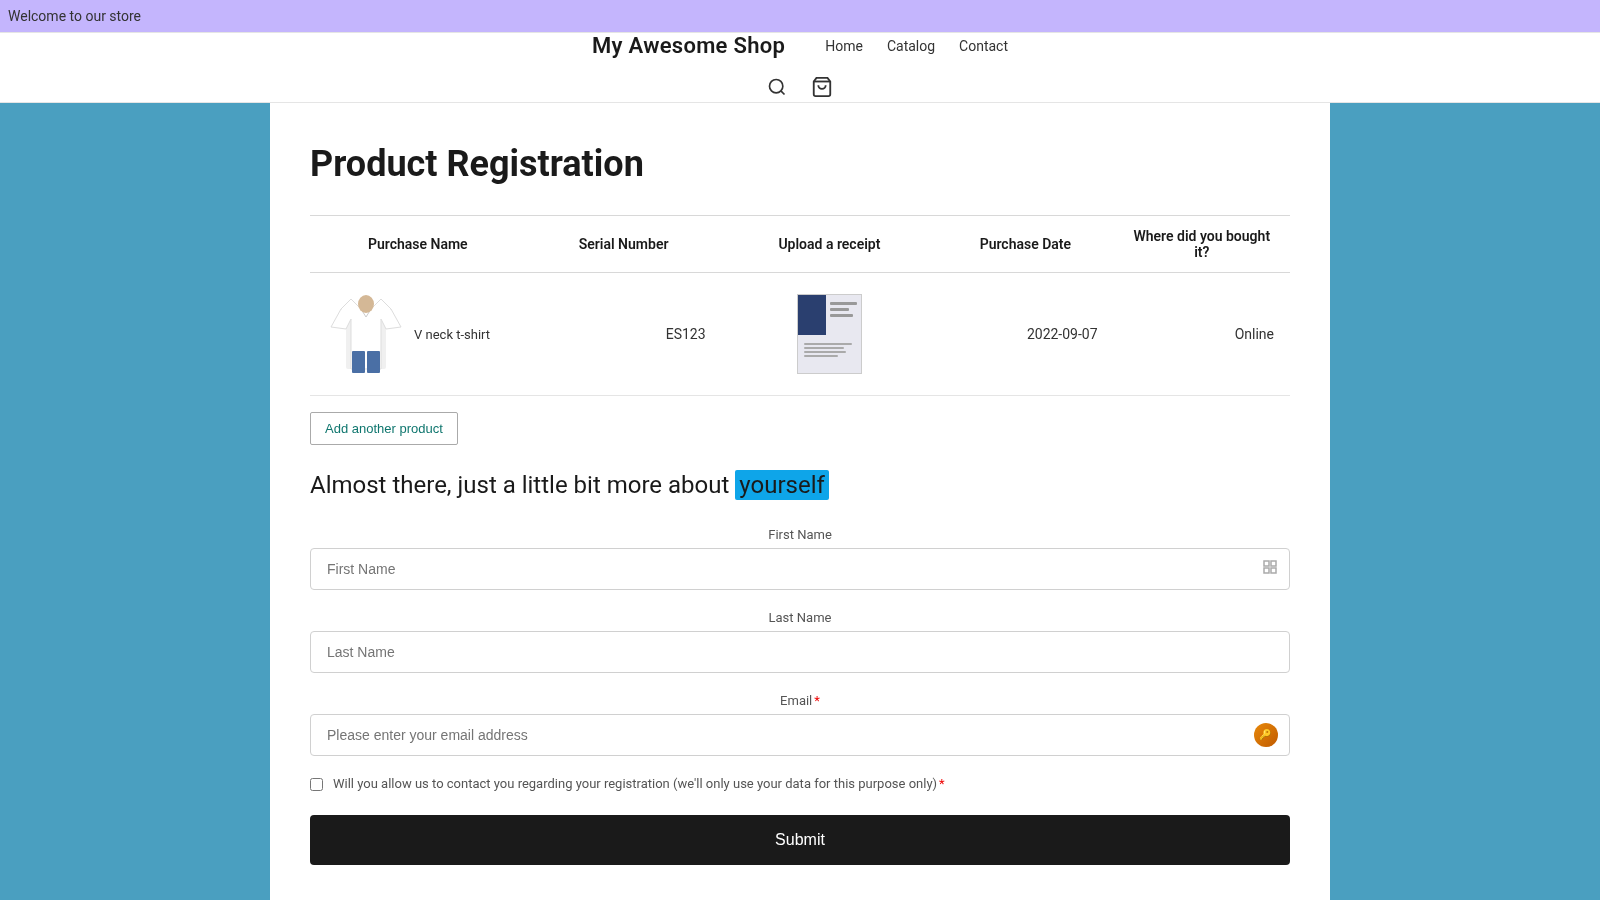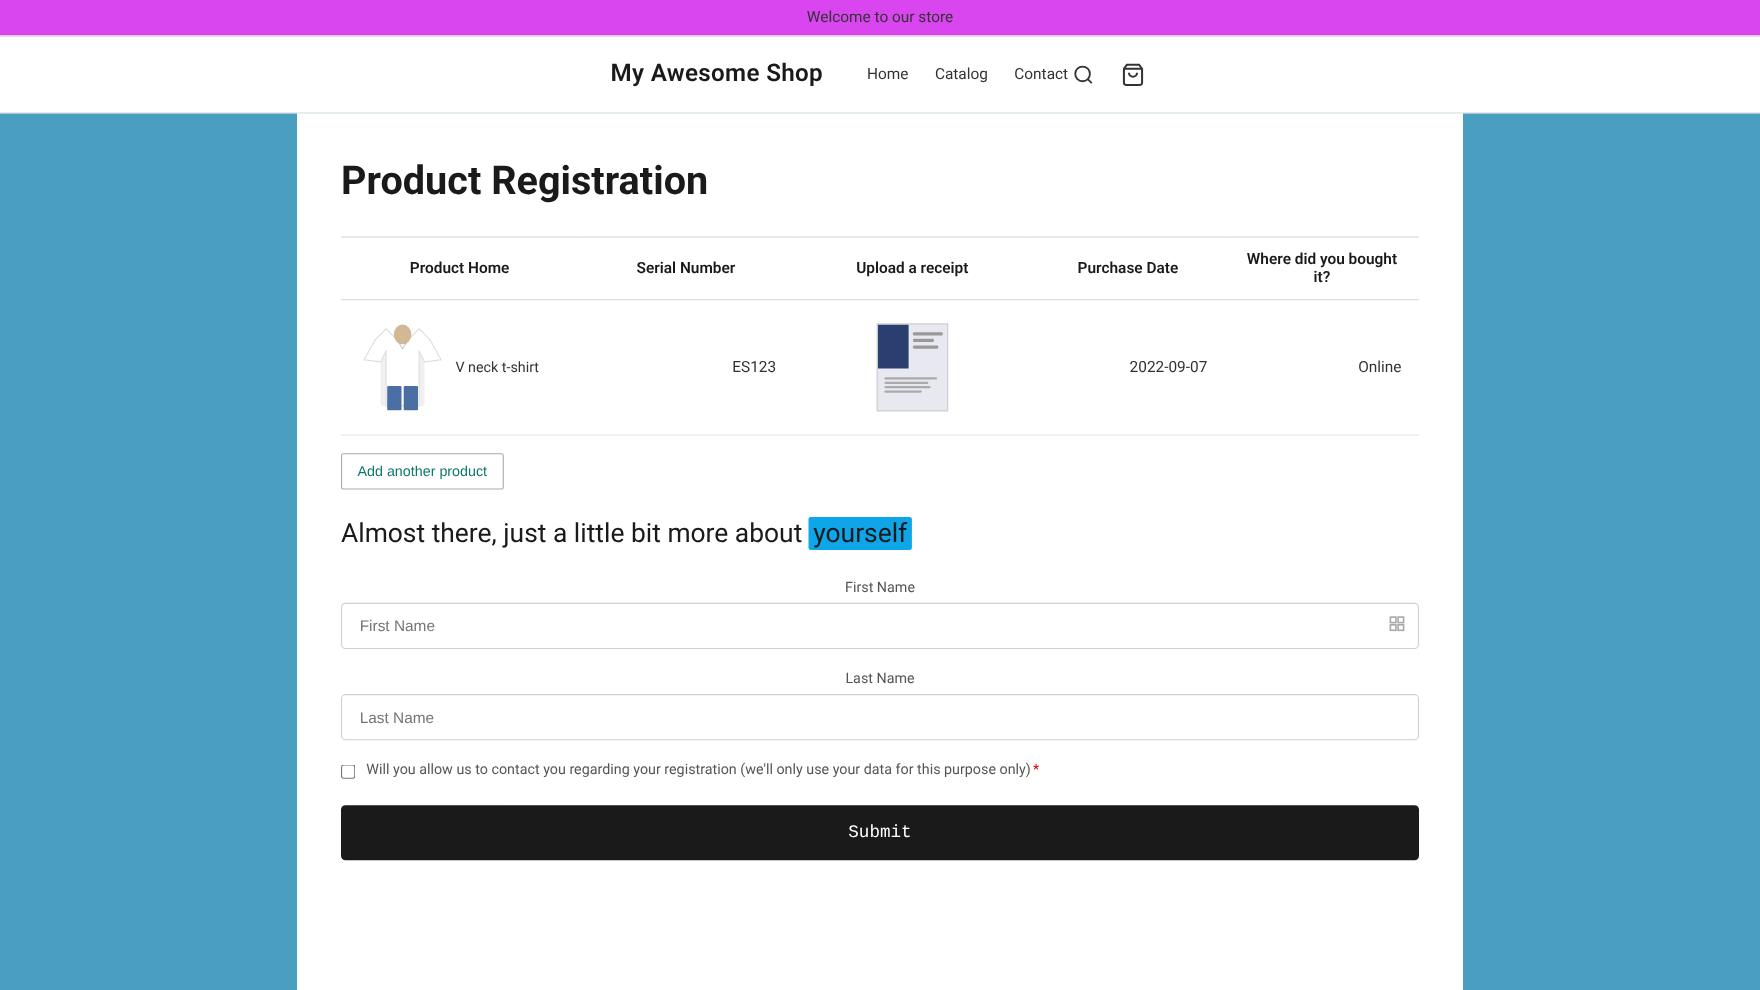--- a/index.html
+++ b/index.html
@@ -5,36 +5,37 @@
     * { box-sizing: border-box; margin: 0; padding: 0; }
 
     body {
       font-family: -apple-system, BlinkMacSystemFont, 'Segoe UI', Roboto, sans-serif;
       background-color: #4a9fc0;
       min-height: 900px;
       color: #333;
     }
 
     .announcement-bar {
-      background-color: #d946ef;
+      background-color: #c4b5fd;
       border-bottom: 1px solid #e5e5e5;
-      text-align: center;
+      text-align: left;
       padding: 8px;
       font-size: 14px;
       color: #333;
     }
 
     .header {
       background: #fff;
       border-bottom: 1px solid #e5e5e5;
       padding: 0 40px;
       display: flex;
       align-items: center;
-      justify-content: center;
+      justify-content: space-between;
       height: 70px;
+      flex-direction: column;
     }
 
     .header-left {
       display: flex;
       align-items: center;
       gap: 40px;
     }
 
     .store-name {
       font-size: 22px;
@@ -229,21 +230,20 @@
     .submit-btn {
       width: 100%;
       padding: 16px;
       background: #1a1a1a;
       color: #fff;
       border: none;
       border-radius: 4px;
       font-size: 16px;
       cursor: pointer;
       font-weight: 500;
-      font-family: Liberation Mono, monospace;
     }
 
     .col-product { width: 22%; }
     .col-serial { width: 20%; }
     .col-receipt { width: 22%; }
     .col-date { width: 18%; }
     .col-where { width: 18%; }
   </style>
 </head>
 <body>
@@ -279,21 +279,21 @@
 </header>
 
 <main class="main-content">
 
   <h1 class="page-title">Product Registration</h1>
 
   
   <table class="product-table">
     <thead>
       <tr>
-        <th class="col-product">Product Home</th>
+        <th class="col-product">Purchase Name</th>
         <th class="col-serial">Serial Number</th>
         <th class="col-receipt">Upload a receipt</th>
         <th class="col-date">Purchase Date</th>
         <th class="col-where">Where did you bought it?</th>
       </tr>
     </thead>
     <tbody>
       <tr>
         <td>
           <div class="product-img-container">
@@ -371,20 +371,31 @@
 
     
     <div class="form-group">
       <label class="form-label">Last Name</label>
       <div class="input-wrapper">
         <input type="text" class="form-input" placeholder="Last Name" style="">
       </div>
     </div>
 
     
+    <div class="form-group">
+      <label class="form-label">
+        <span>Email</span><span class="required-star">*</span>
+      </label>
+      <div class="input-wrapper">
+        <input type="email" class="form-input" placeholder="Please enter your email address" style="">
+        <span class="input-icon">
+          <div class="email-icon">🔑</div>
+        </span>
+      </div>
+    </div>
 
     
     <div class="checkbox-row">
       <input type="checkbox" id="consent-checkbox" style="">
       <label for="consent-checkbox">
         <span>Will you allow us to contact you regarding your registration (we'll only use your data for this purpose only)</span><span class="required-star">*</span>
       </label>
     </div>
 
     

